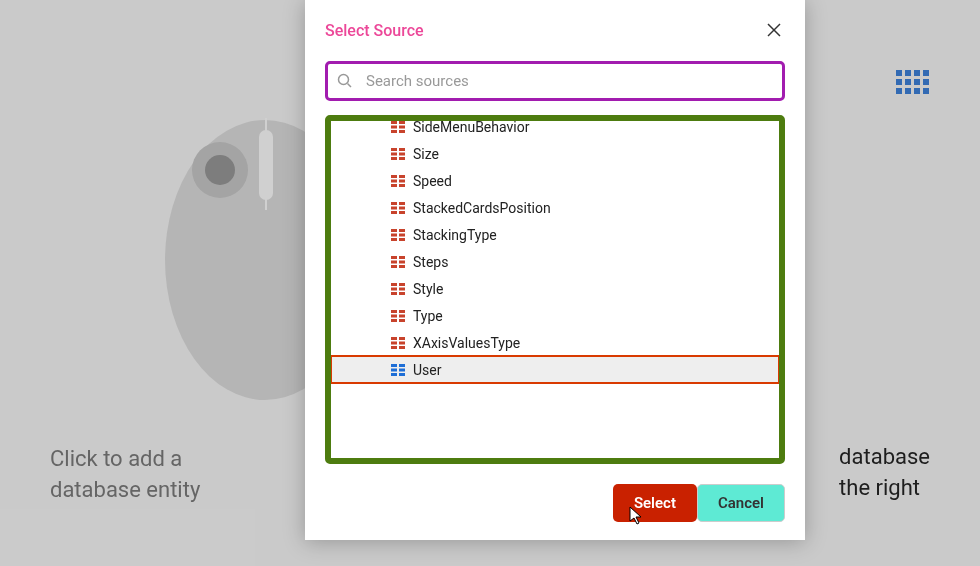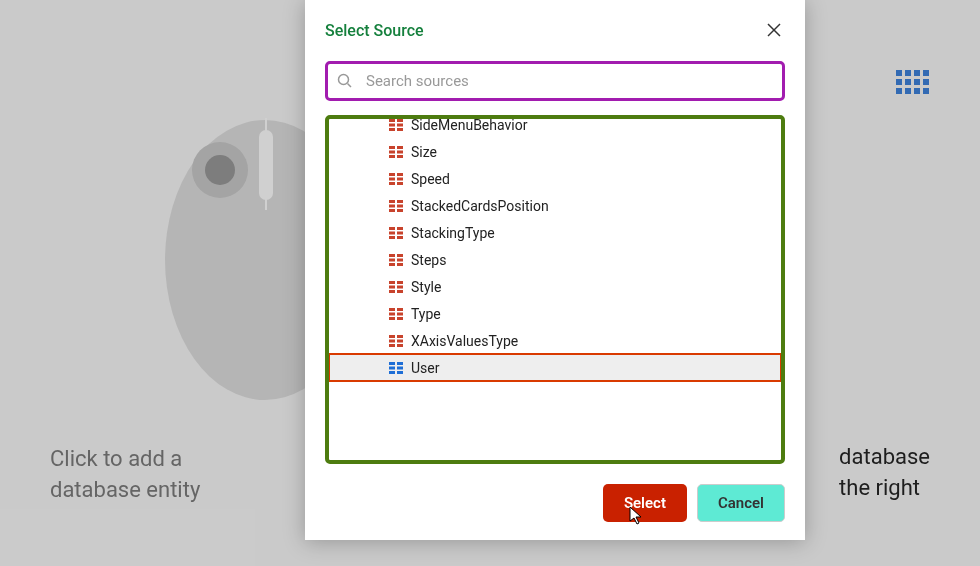--- a/index.html
+++ b/index.html
@@ -88,21 +88,21 @@
       padding: 16px 20px 18px 20px;
     }
     .modal-header {
       display: flex;
       align-items: center;
       justify-content: space-between;
       margin-bottom: 16px;
     }
     .modal-title {
       font-size: 16px;
-      color: #15803d;
+      color: #ec4899;
       font-weight: 500;
     }
     .close-btn {
       cursor: pointer;
       color: #333;
       font-size: 18px;
       padding: 4px;
     }
     .search-wrap {
       position: relative;
@@ -123,21 +123,21 @@
     }
     .search-icon {
       position: absolute;
       left: 12px;
       top: 50%;
       transform: translateY(-50%);
       color: #999;
     }
     .list-container {
       flex: 1;
-      border: 4px solid #4d7c0f;
+      border: 6px solid #4d7c0f;
       border-radius: 5px;
       overflow: hidden;
       position: relative;
     }
     .list-scroll {
       height: 100%;
       overflow-y: auto;
       padding: 4px 0;
     }
     .list-scroll::-webkit-scrollbar {
@@ -170,21 +170,20 @@
     .entity-icon {
       margin-right: 8px;
       flex-shrink: 0;
     }
     .list-item-label {
       color: #222;
     }
     .footer {
       display: flex;
       justify-content: flex-end;
-      gap: 10px;
       margin-top: 20px;
     }
     .btn {
       height: 38px;
       padding: 0 20px;
       border-radius: 5px;
       font-size: 15px;
       font-weight: 600;
       cursor: pointer;
       border: 1px solid transparent;

